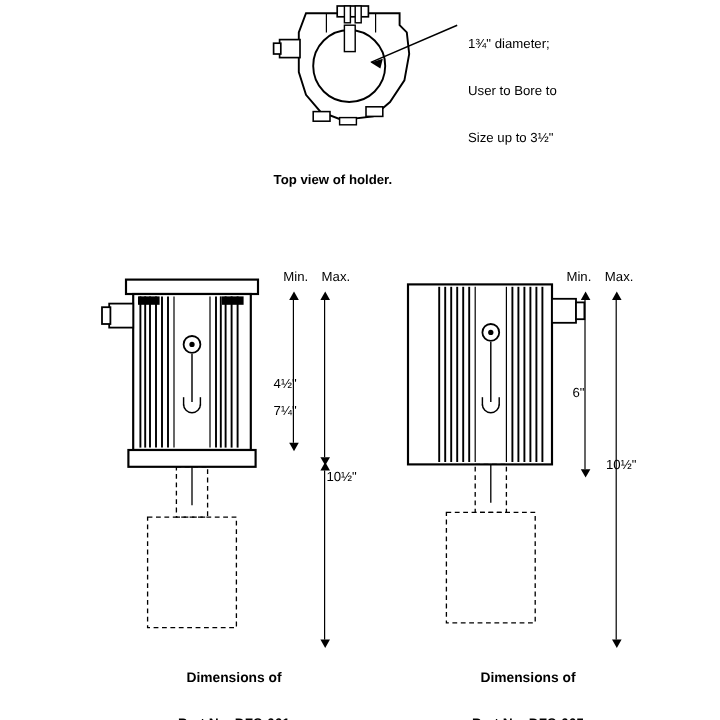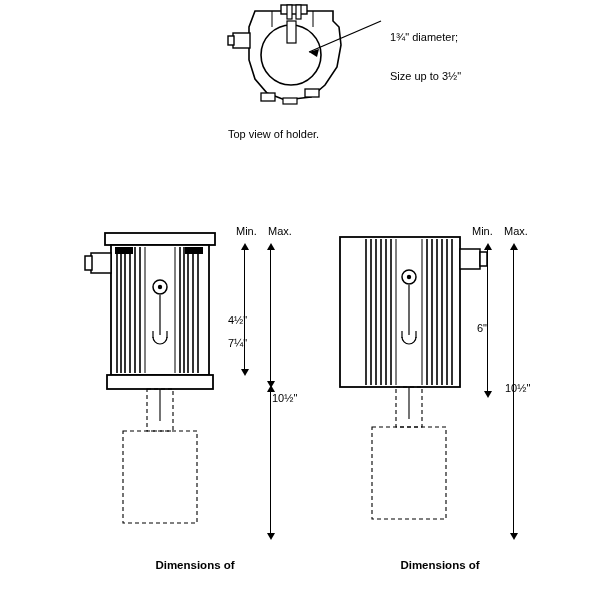--- a/index.html
+++ b/index.html
@@ -72,24 +72,25 @@
 
       <rect x="58" y="93" width="14" height="6" fill="#ffffff" stroke="#000000" stroke-width="1.2"></rect>
 
       <line x1="156" y1="16" x2="84" y2="47" stroke="#000000" stroke-width="1.3"></line>
       <polygon points="84,47 94,44 92,52" fill="#000000"></polygon>
     </svg>
   </div>
 
   <div class="abs txt" style="left:390px; top:5px; width:175px;">
     <div>1¾" diameter;</div>
+    <div>User to Bore to</div>
     <div>Size up to 3½"</div>
   </div>
 
-  <div class="abs txt" style="left:228px; top:128px; width:160px;">Top view of holder.</div>
+  <div class="abs txt" style="left:228px; top:144px; width:160px;font-weight:bold;">Top view of holder.</div>
 
   <div class="abs" style="left:85px; top:225px; width:200px; height:320px;">
     <svg width="200" height="320">
 
       <rect x="20" y="8" width="110" height="12" fill="#ffffff" stroke="#000000" stroke-width="1.8"></rect>
 
       <rect x="26" y="20" width="98" height="130" fill="#ffffff" stroke="#000000" stroke-width="1.8"></rect>
 
       <rect x="22" y="150" width="106" height="14" fill="#ffffff" stroke="#000000" stroke-width="1.8"></rect>
 

